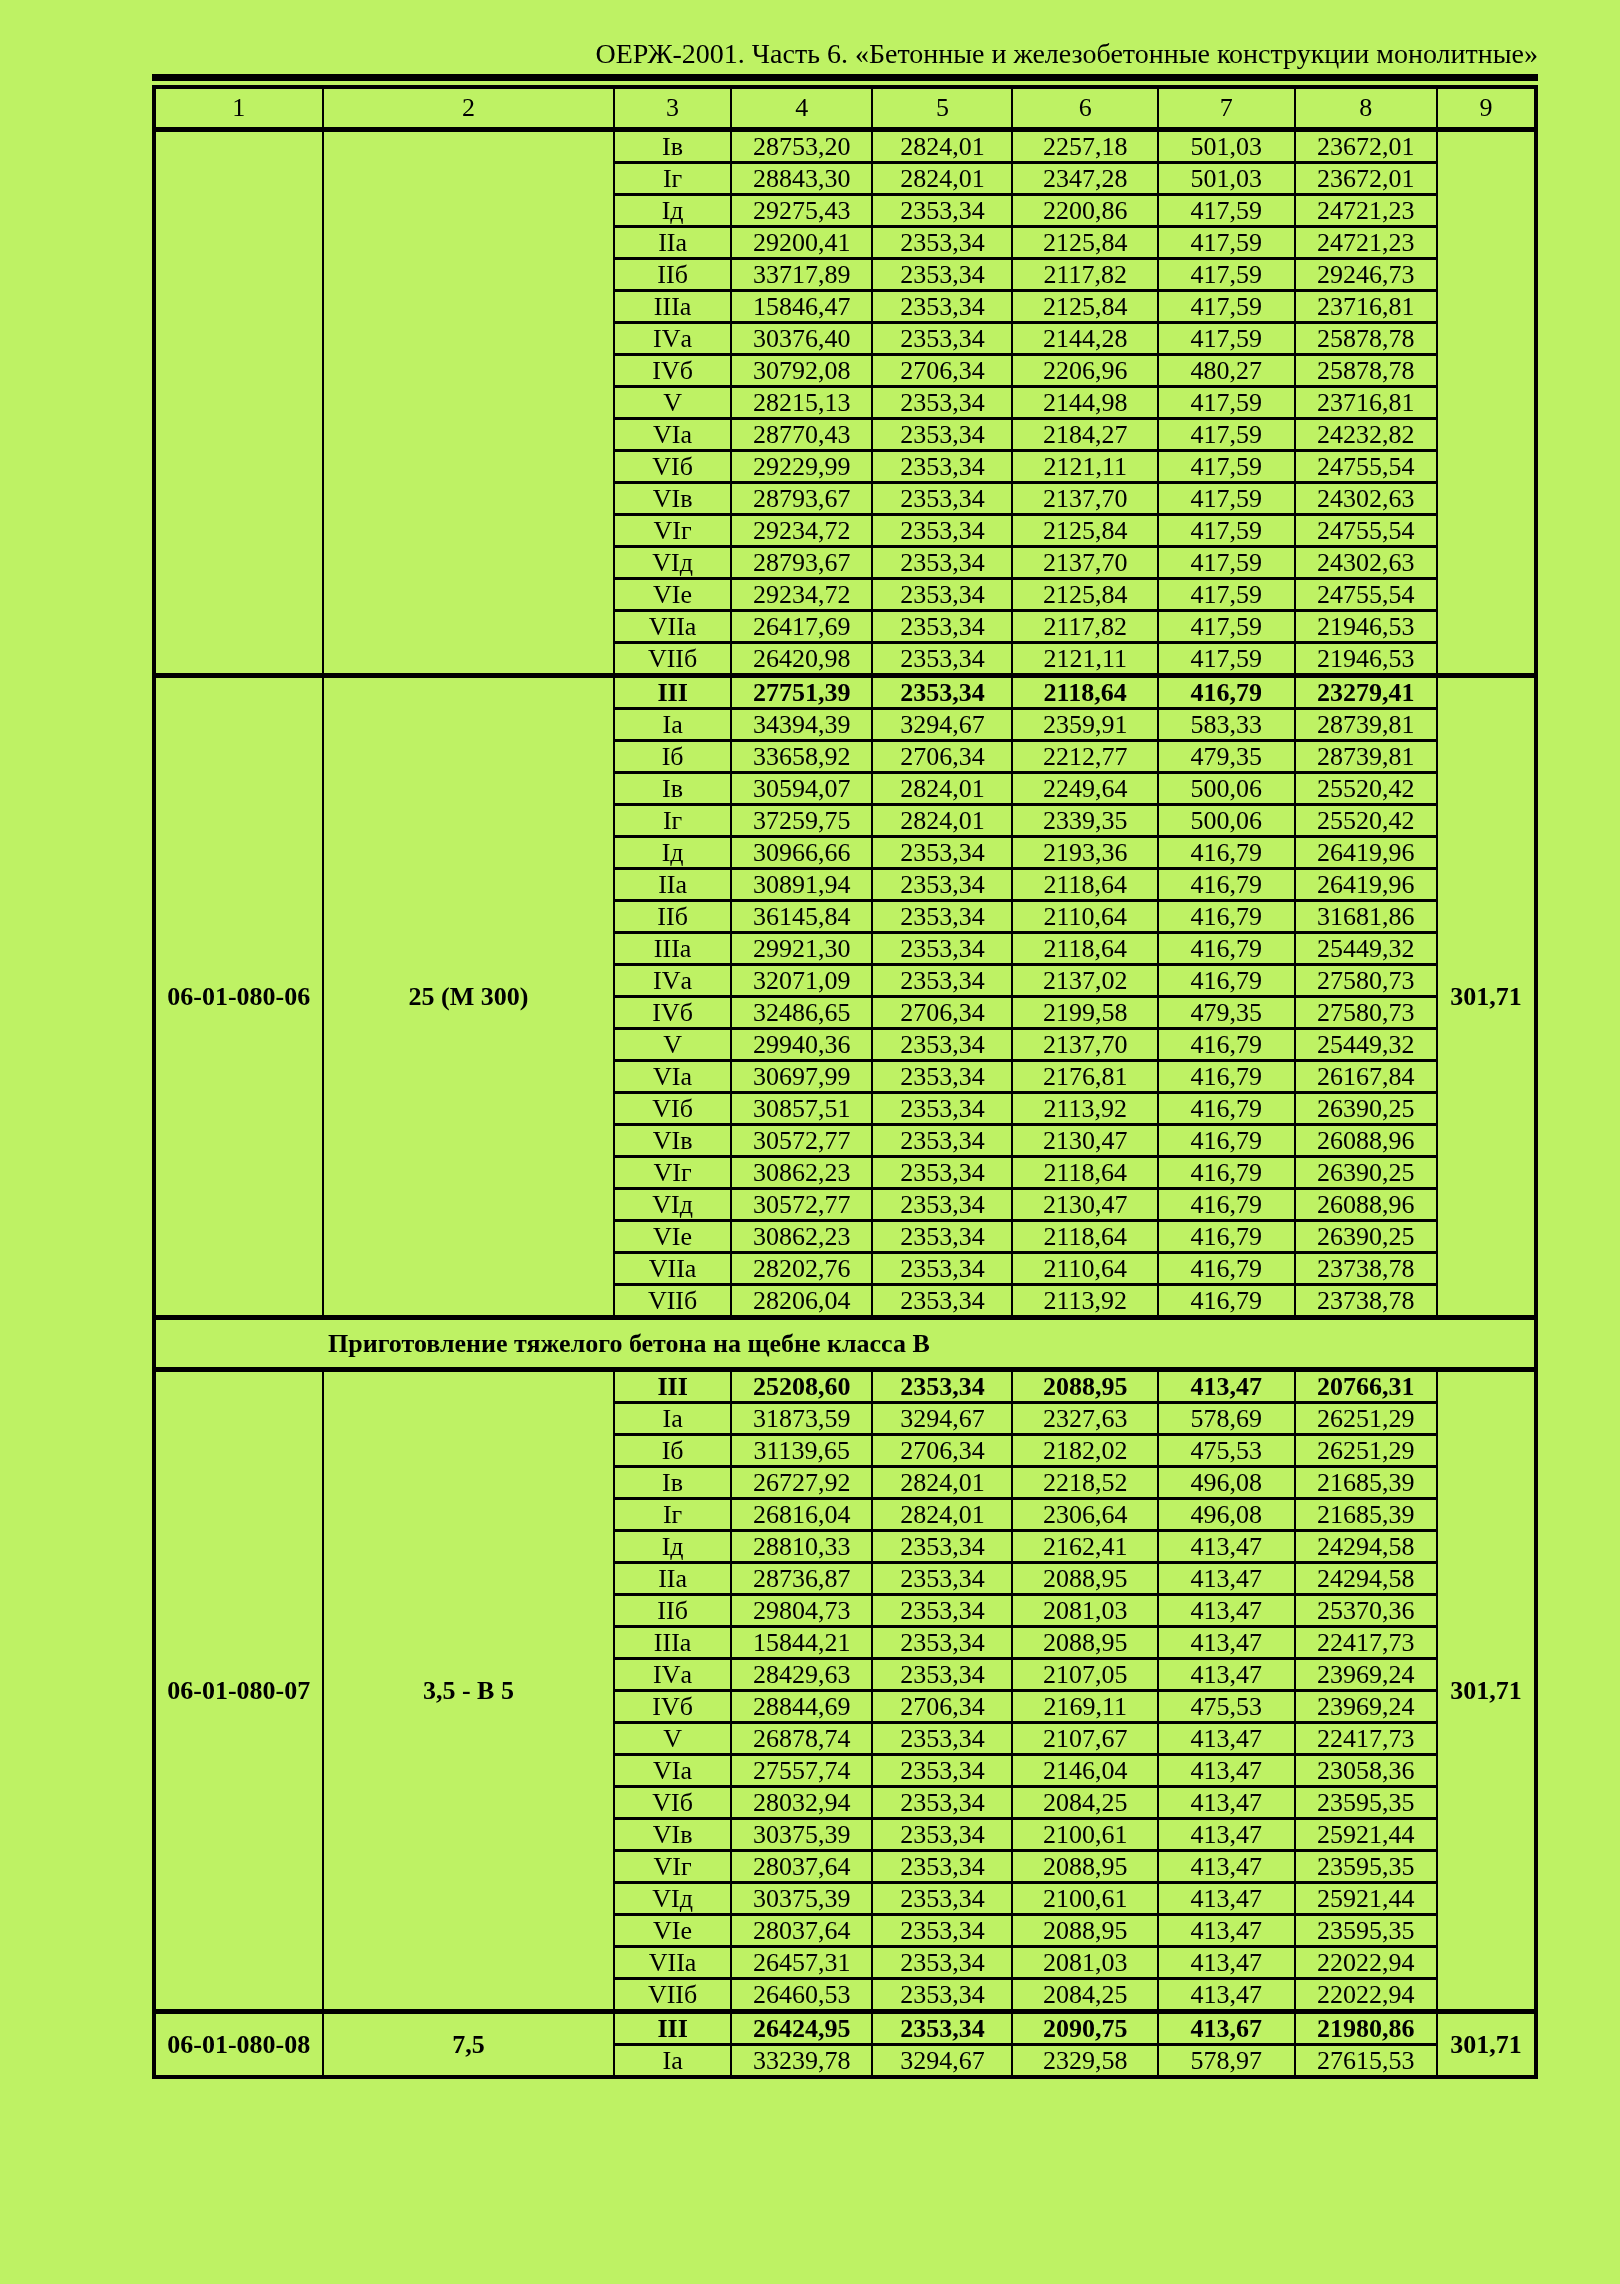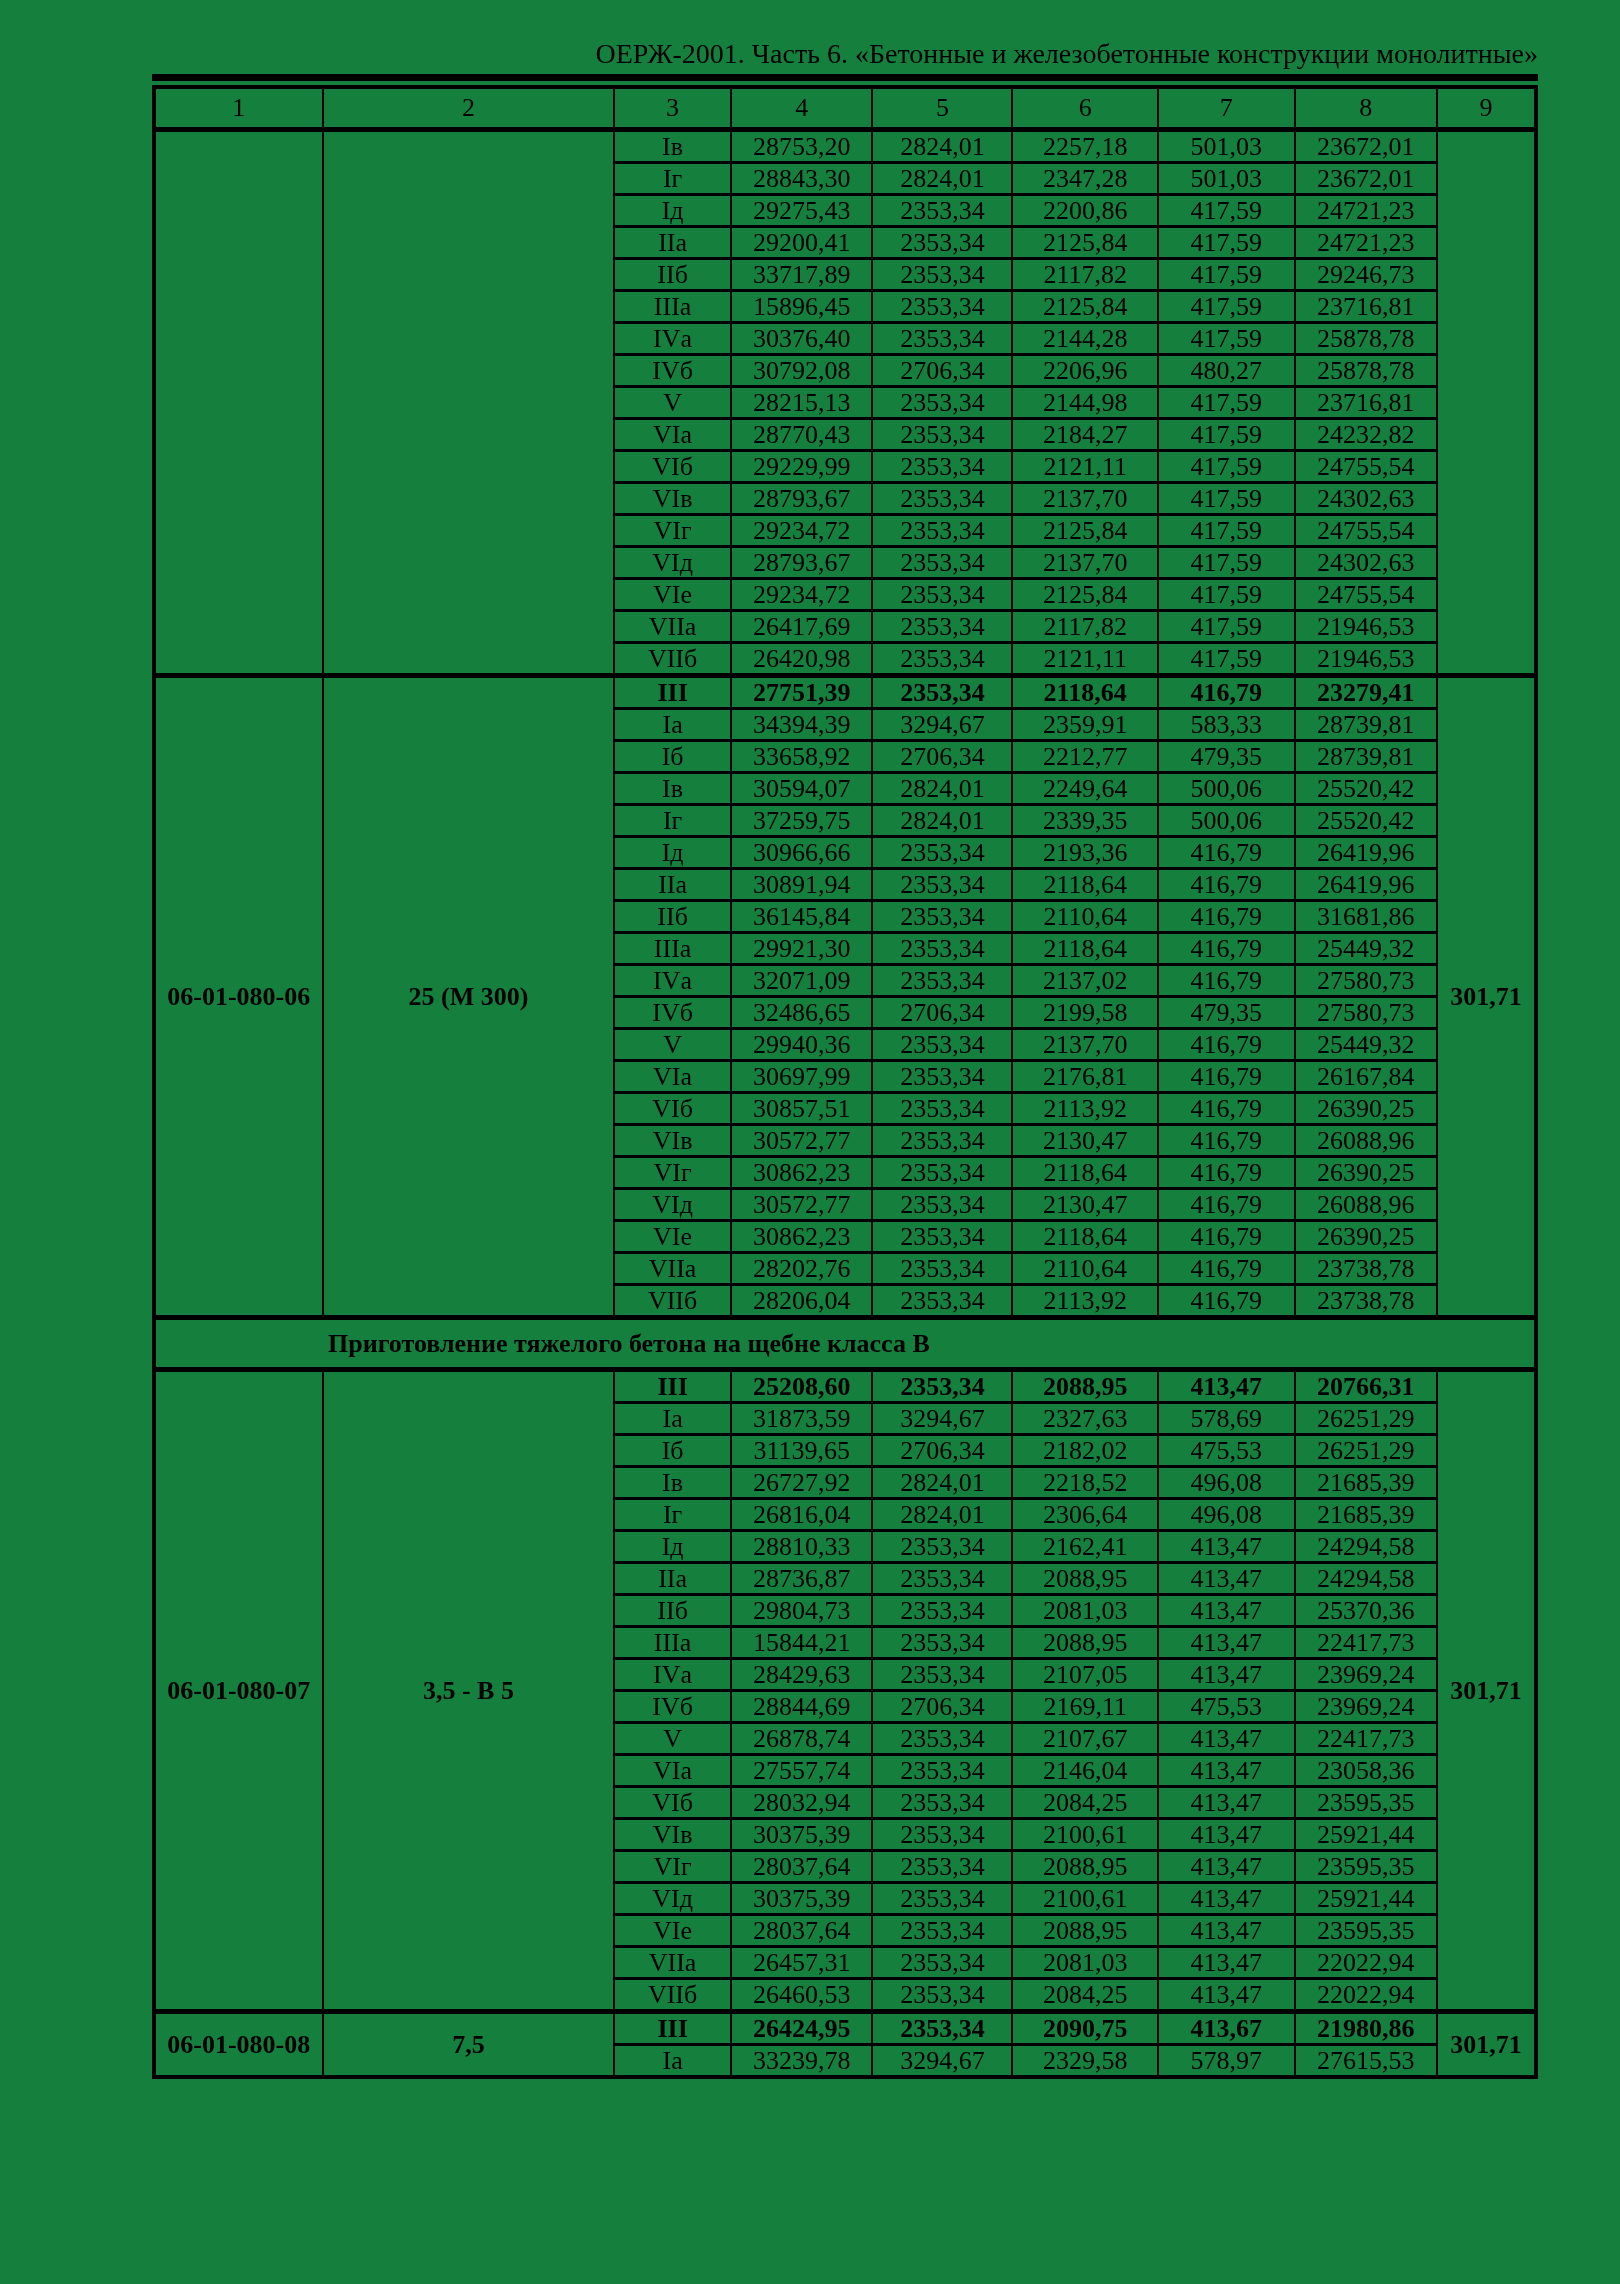--- a/index.html
+++ b/index.html
@@ -1,21 +1,21 @@
 <!DOCTYPE html>
 <html style="font-size:10.4px"><head>
 <meta charset="utf-8">
 <style>
   * { box-sizing: border-box; }
   html, body { margin: 0; padding: 0; background: #ffffff; }
   .page {
     position: relative;
     width: 1620px;
     height: 2284px;
-    background: #15803d;
+    background: #bef264;
     color: #000;
     font-family: "Liberation Serif", "DejaVu Serif", serif;
     overflow: hidden;
   }
   .header-title {
     position: absolute;
     top: 38px;
     left: 152px;
     width: 1386px;
     text-align: right;
@@ -156,21 +156,21 @@
           <tr>
             <td class="c3 vcell">IIб</td>
             <td class="vcell">33717,89</td>
             <td class="vcell">2353,34</td>
             <td class="vcell">2117,82</td>
             <td class="vcell">417,59</td>
             <td class="vcell">29246,73</td>
           </tr>
           <tr>
             <td class="c3 vcell">IIIа</td>
-            <td class="vcell">15896,45</td>
+            <td class="vcell">15846,47</td>
             <td class="vcell">2353,34</td>
             <td class="vcell">2125,84</td>
             <td class="vcell">417,59</td>
             <td class="vcell">23716,81</td>
           </tr>
           <tr>
             <td class="c3 vcell">IVа</td>
             <td class="vcell">30376,40</td>
             <td class="vcell">2353,34</td>
             <td class="vcell">2144,28</td>

